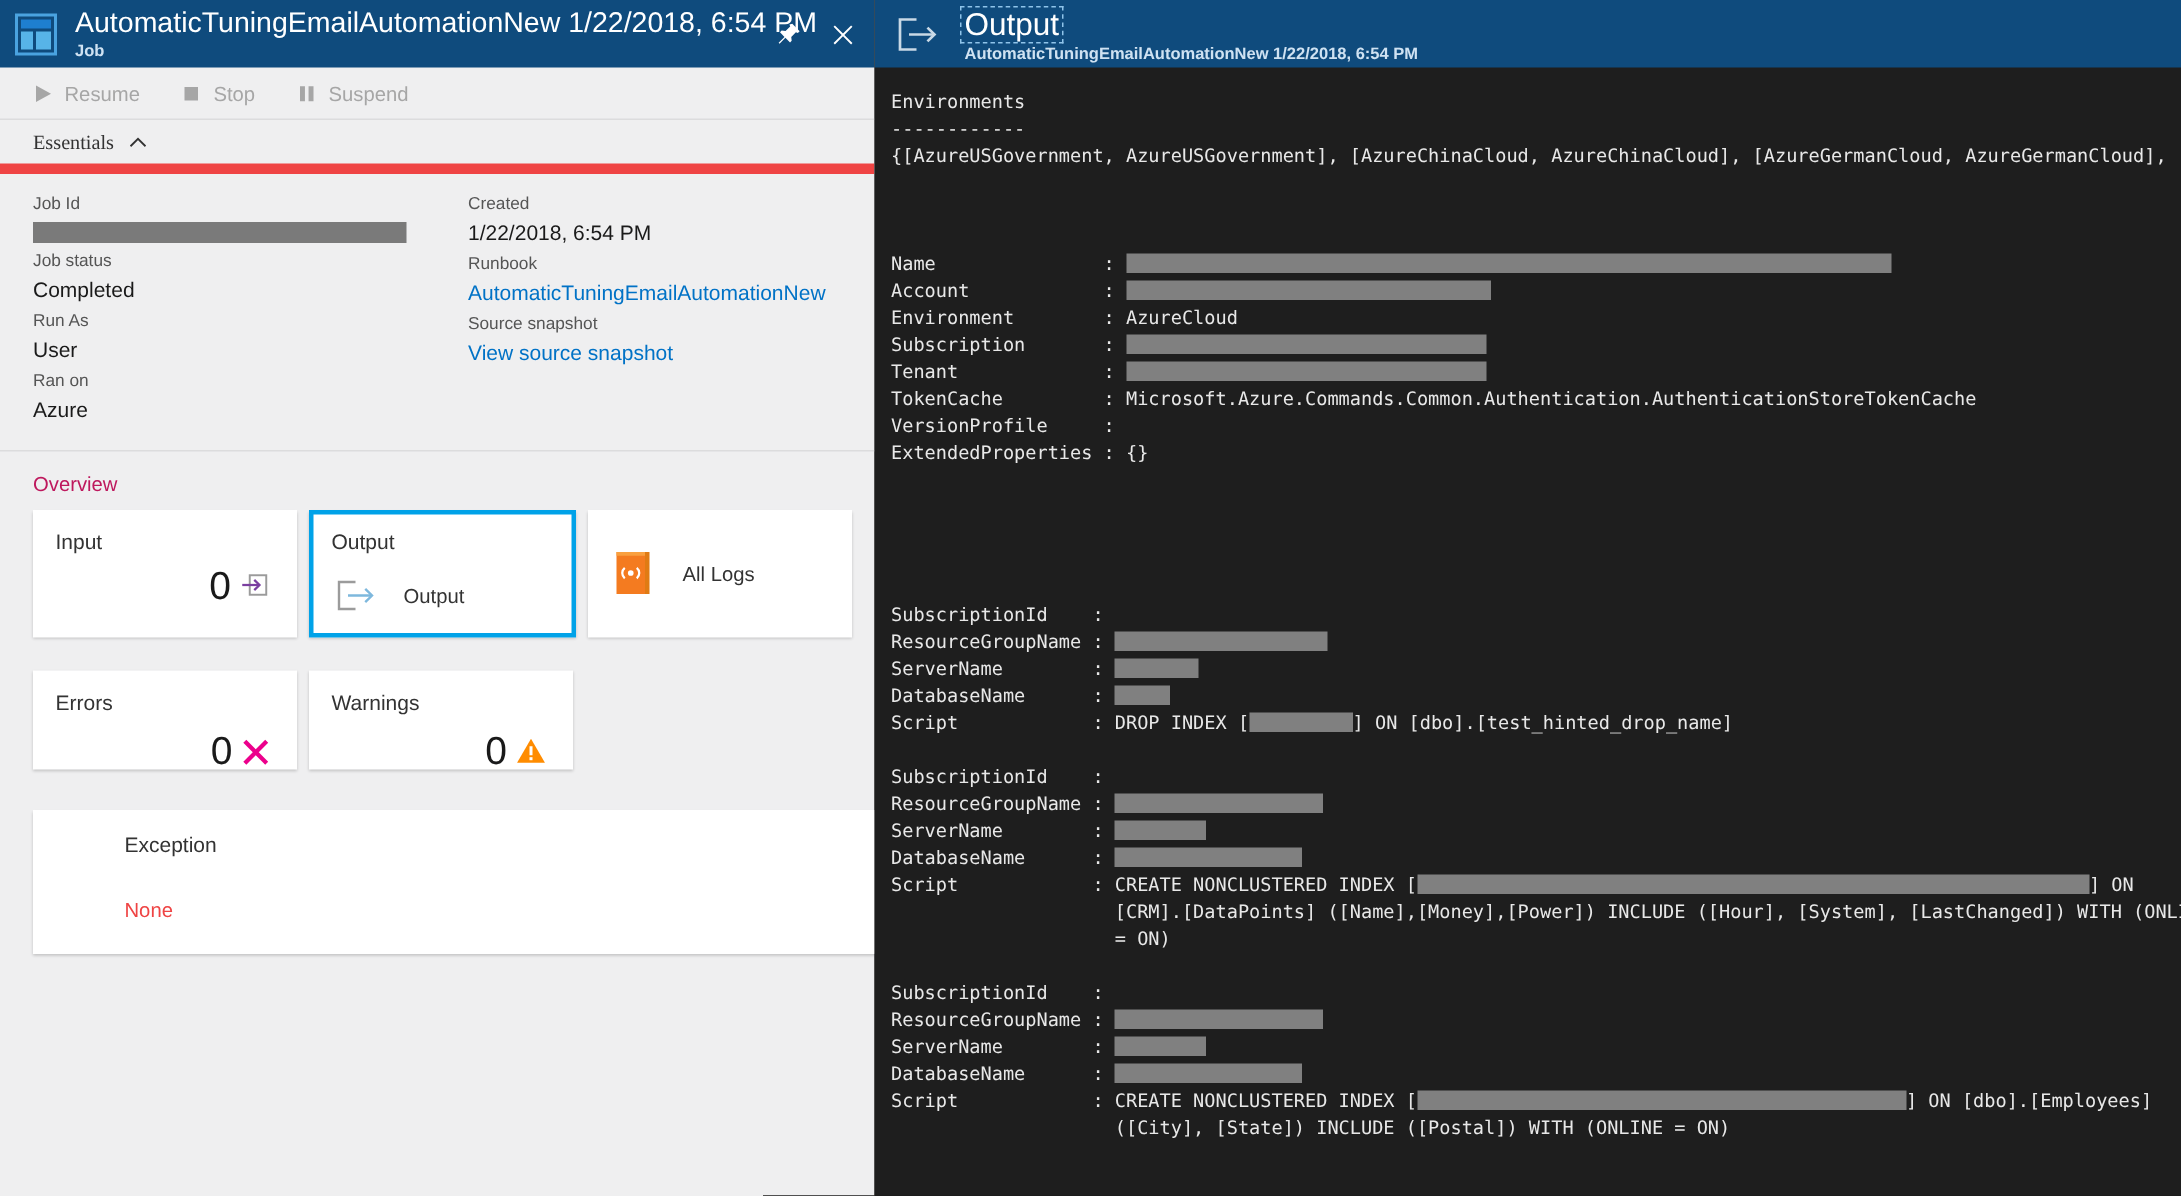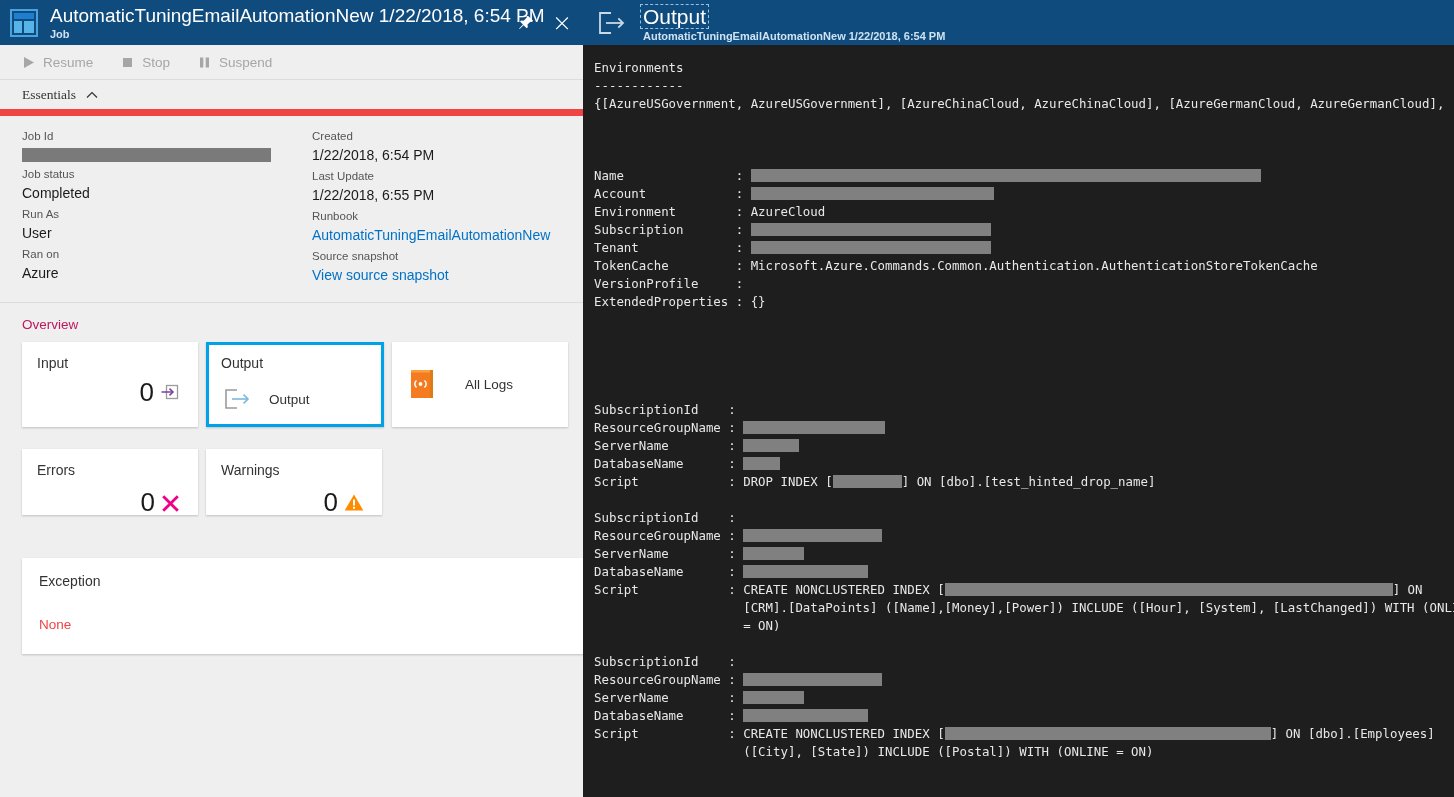--- a/index.html
+++ b/index.html
@@ -68,29 +68,30 @@
   }
   .tile.sel { outline: 3px solid #00a2e8; outline-offset: -3px; }
   .tile-input { width: 176px; height: 85px; }
   .tile-output { width: 178px; height: 85px; }
   .tile-logs { width: 176px; height: 85px; }
   .tile-hd { font-size: 14px; color: #333; padding: 13px 0 0 15px; }
   .tile-num-row { display: flex; align-items: center; justify-content: flex-end; padding: 7px 18px 0 0; gap: 6px; }
   .tile-num { font-size: 26px; color: #1a1a1a; font-weight: 400; line-height: 28px; }
   .tile-out-row { display: flex; align-items: center; gap: 17px; padding: 16px 0 0 16px; }
   .tile-out-label { font-size: 13.5px; color: #333; }
-  .tile-logs-row { display: flex; align-items: center; gap: 27px; padding: 26px 0 0 16px; }
+  .tile-logs-row { display: flex; align-items: center; gap: 17px; padding: 26px 0 0 16px; }
   .tile-logs-label { font-size: 13.5px; color: #333; }
 
   .tiles2 { display: flex; gap: 8px; padding: 22px 0 0 22px; }
   .tile-err, .tile-warn { width: 176px; height: 66px; }
 
   .exception-box {
-    margin: 43px 0 0 22px; width: 602px; height: 96px; background: #fff;
+    margin: 27px 0 0 22px; width: 602px; height: 96px; background: #fff;
     box-shadow: 0 1px 2px rgba(0,0,0,0.20);
+    padding-left: 44px;
   }
   .exc-title { font-size: 14px; color: #333; padding: 15px 0 0 17px; }
   .exc-value { font-size: 13.5px; color: #ef4444; padding: 28px 0 0 17px; }
 
   
   .outpane { width: 871px; height: 797px; background: #1e1e1e; position: relative; overflow: hidden; }
   .out-header { height: 45px; background: #0f4b7d; display: flex; align-items: center; padding-left: 13px; }
   .out-hdr-icon { width: 30px; height: 26px; margin-right: 14px; flex: 0 0 30px; }
   .out-hdr-texts { display: flex; flex-direction: column; }
   .out-hdr-title {
@@ -187,24 +188,20 @@
         </div>
         <div class="fld">
           <div class="fld-label">Ran on</div>
           <div class="fld-value">Azure</div>
         </div>
       </div>
       <div class="ess-col right">
         <div class="fld">
           <div class="fld-label">Created</div>
           <div class="fld-value">1/22/2018, 6:54 PM</div>
-        </div>
-        <div class="fld">
-          <div class="fld-label">Last Update</div>
-          <div class="fld-value">1/22/2018, 6:55 PM</div>
         </div>
         <div class="fld">
           <div class="fld-label">Runbook</div>
           <div class="fld-value link">AutomaticTuningEmailAutomationNew</div>
         </div>
         <div class="fld">
           <div class="fld-label">Source snapshot</div>
           <div class="fld-value link">View source snapshot</div>
         </div>
       </div>

